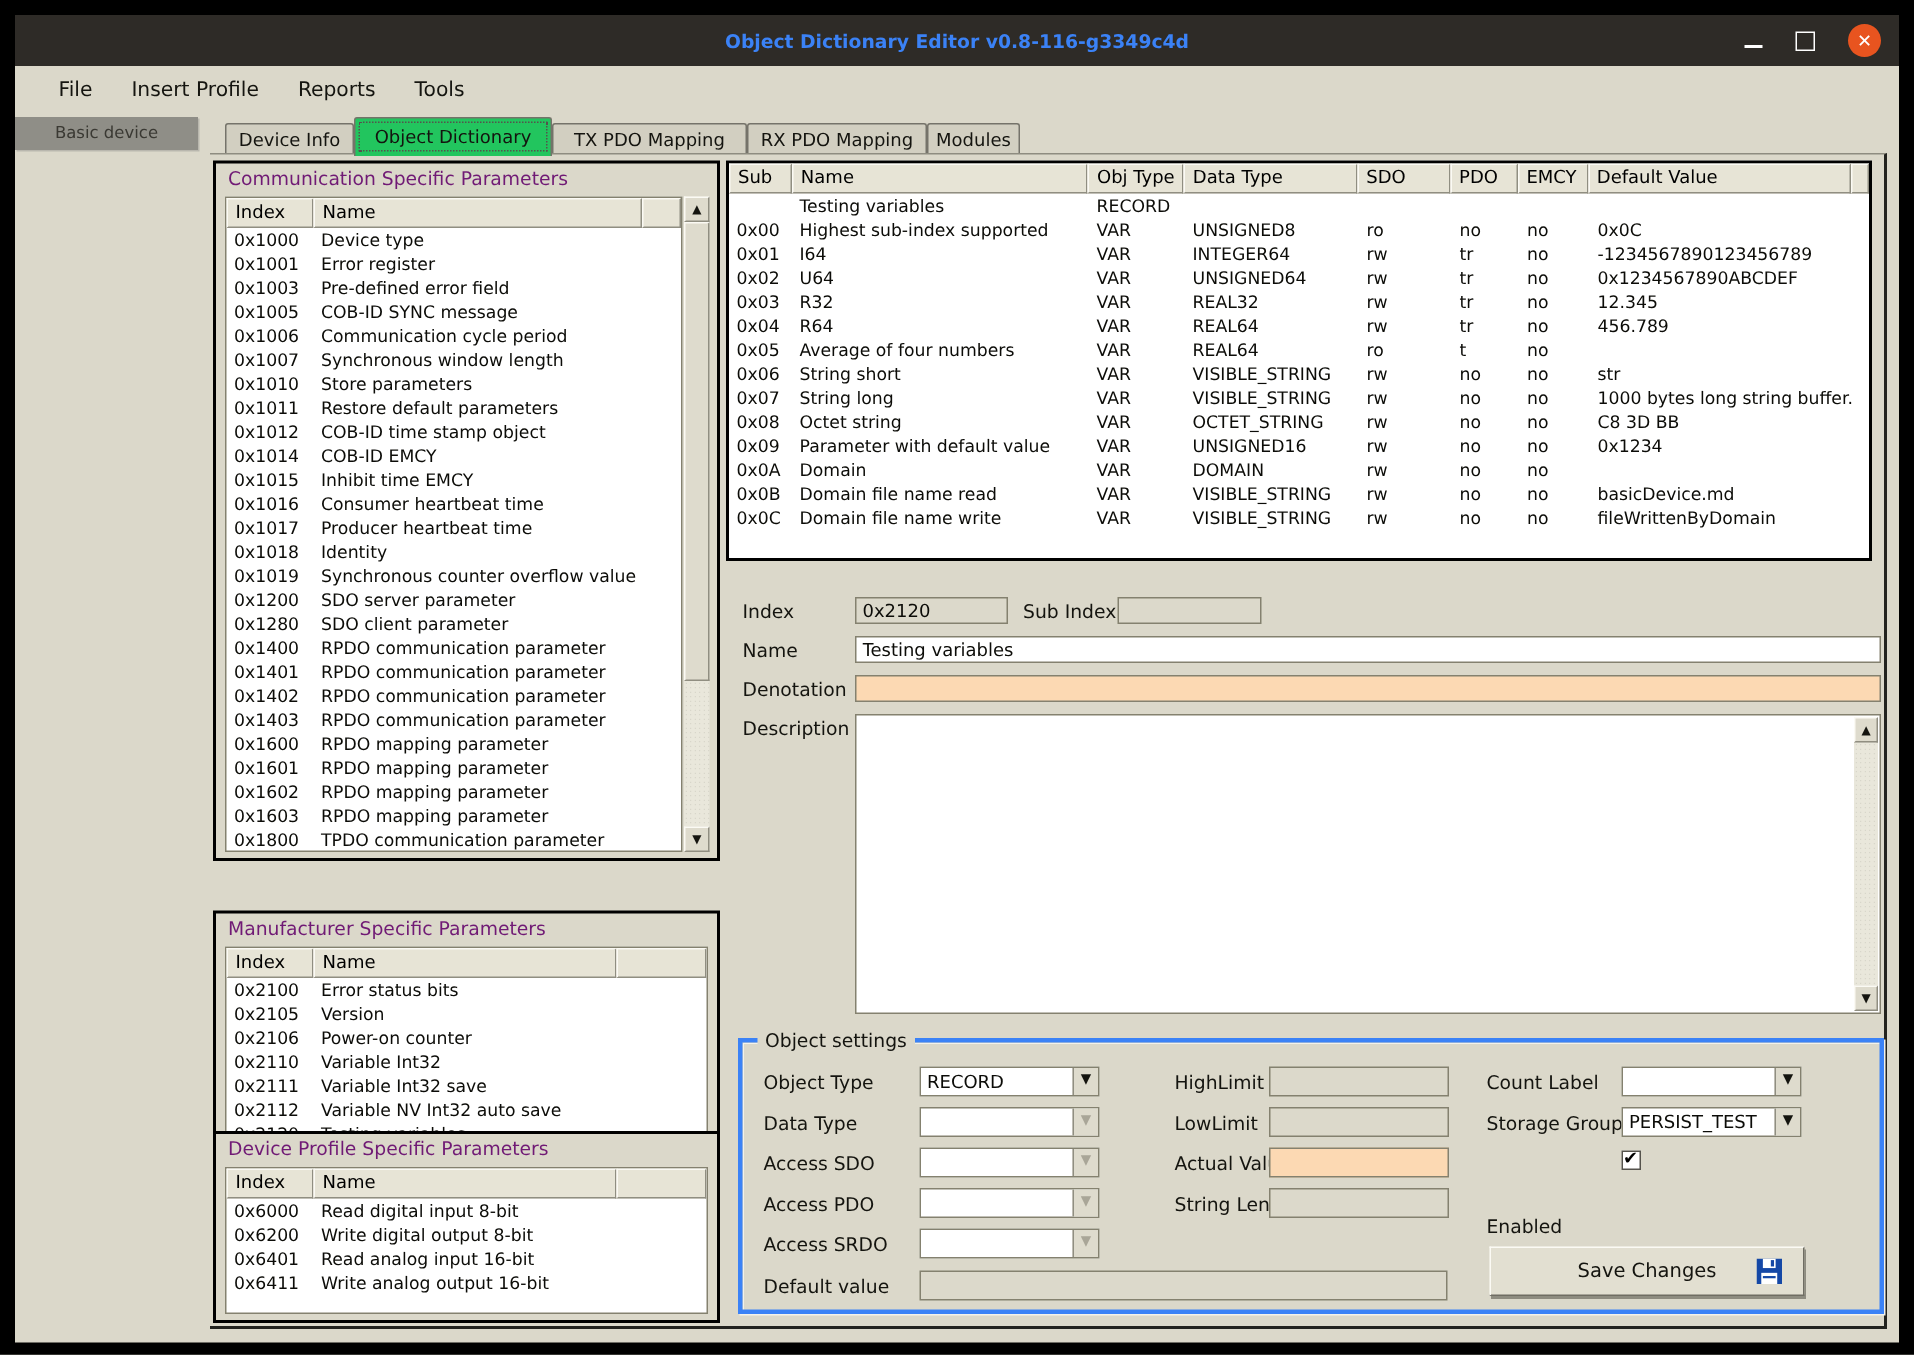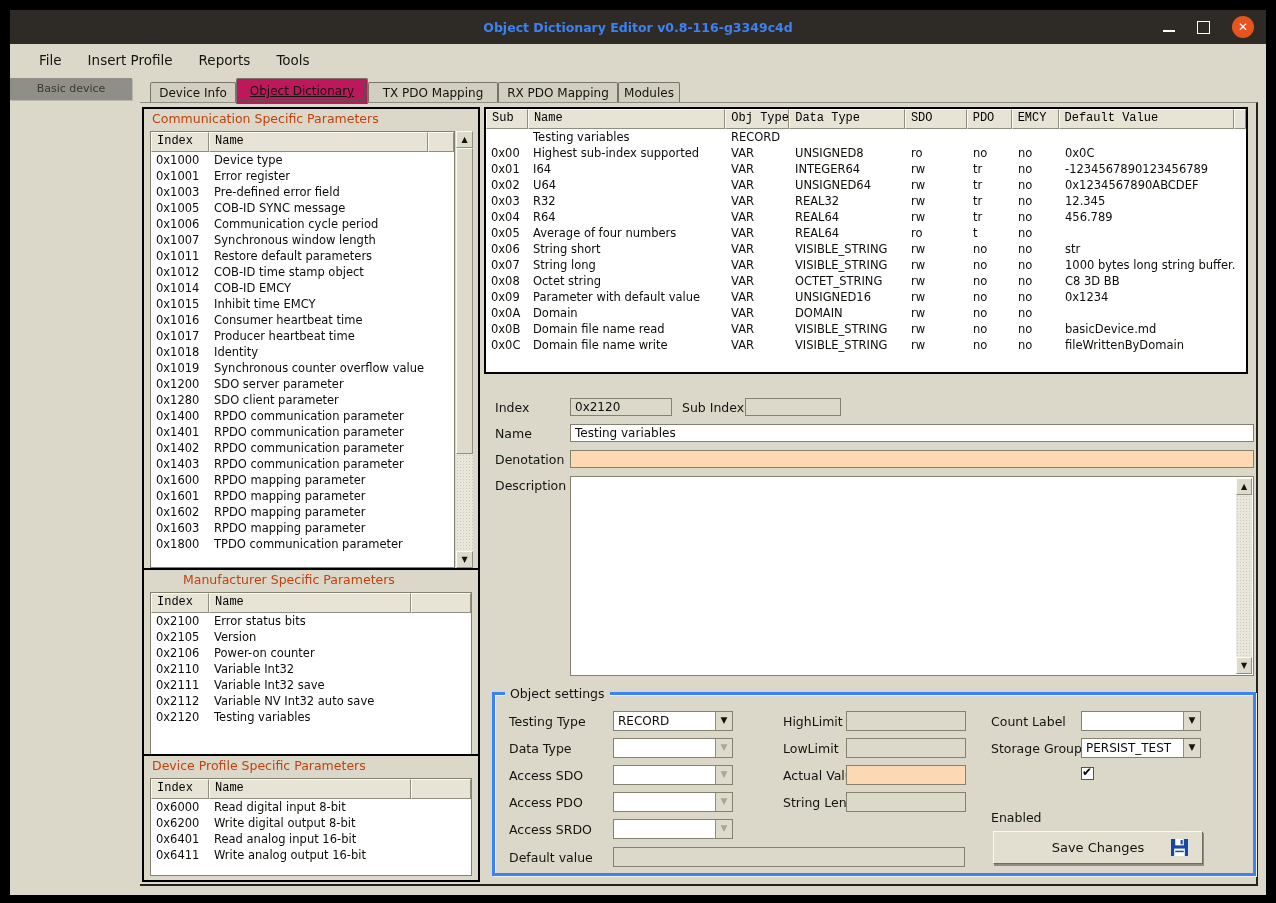--- a/index.html
+++ b/index.html
@@ -18,29 +18,29 @@
   
   #main{position:absolute;left:0;top:66px;width:1256px;height:819px;}
   #sidebar{position:absolute;left:0;top:0;width:130px;height:100%;}
   #device-tab{position:absolute;left:0;top:2px;width:122px;height:22px;background:#8f8e87;
     color:#3a3933;font-size:11px;text-align:center;line-height:22px;box-shadow:1px 1px 0 #b9b7ae;}
   #page{position:absolute;left:130px;top:26px;right:8px;bottom:9px;border-top:1px solid #8e8c80;
     border-right:2px solid #22221e;border-bottom:2px solid #22221e;background:#dbd8ca;}
   
   .tab{position:absolute;top:6px;height:20px;line-height:20px;text-align:center;font-size:12px;color:#14140f;
     background:#d2cfc1;border:1px solid #75736a;border-bottom:none;border-radius:2px 2px 0 0;}
-  .tab.selected{top:2px;height:25px;line-height:24px;background:#be185d;outline:1px dotted #55534c;outline-offset:-4px;z-index:3;text-decoration:underline;}
+  .tab.selected{top:2px;height:25px;line-height:24px;background:#22c55e;outline:1px dotted #55534c;outline-offset:-4px;z-index:3;}
   
   .lframe{position:absolute;border:2px solid #000;background:#dbd8ca;box-sizing:border-box;}
-  .lframe .ltitle{height:20px;line-height:20px;padding-left:8px;font-size:12.5px;color:#c2410c;}
+  .lframe .ltitle{height:20px;line-height:20px;padding-left:8px;font-size:12.5px;color:#701a75;}
   .tablebox{position:absolute;left:6px;right:6px;top:22px;bottom:4px;background:#fff;
     border:1px solid #84816f;overflow:hidden;}
   .thead{display:flex;height:20px;}
   .hcell{background:#e7e4d6;border:1px solid;border-color:#fbfaf4 #908e81 #908e81 #fbfaf4;
-    box-sizing:border-box;font-size:12px;line-height:17px;padding:0 5px;overflow:hidden;white-space:nowrap;font-family:Liberation Mono, monospace;}
+    box-sizing:border-box;font-size:12px;line-height:17px;padding:0 5px;overflow:hidden;white-space:nowrap;}
   .trow{display:flex;height:16px;}
   .tcell{font-size:11.5px;line-height:16px;padding:0 5px;box-sizing:border-box;color:#0c0c08;
     overflow:hidden;white-space:nowrap;}
   .ptable .c0{width:58px;} .ptable .c1{flex:1;} .ptable .c2{width:26px;}
   .pwide .c2{width:60px;}
   
   .sbar{position:absolute;top:0;right:0;width:17px;bottom:0;display:flex;flex-direction:column;background:#e9e7db;}
   .sb-btn{height:17px;background:#dedbcd;border:1px solid;border-color:#fbfaf4 #908e81 #908e81 #fbfaf4;
     box-sizing:border-box;text-align:center;font-size:8px;line-height:15px;color:#14140f;}
   .sb-thumb{background:#dedbcd;border:1px solid;border-color:#fbfaf4 #908e81 #908e81 #fbfaf4;box-sizing:border-box;}
@@ -141,20 +141,24 @@
             </div>
             <div class="trow">
               <div class="tcell c0">0x1006</div>
               <div class="tcell c1">Communication cycle period</div>
             </div>
             <div class="trow">
               <div class="tcell c0">0x1007</div>
               <div class="tcell c1">Synchronous window length</div>
             </div>
             <div class="trow">
+              <div class="tcell c0">0x1010</div>
+              <div class="tcell c1">Store parameters</div>
+            </div>
+            <div class="trow">
               <div class="tcell c0">0x1011</div>
               <div class="tcell c1">Restore default parameters</div>
             </div>
             <div class="trow">
               <div class="tcell c0">0x1012</div>
               <div class="tcell c1">COB-ID time stamp object</div>
             </div>
             <div class="trow">
               <div class="tcell c0">0x1014</div>
               <div class="tcell c1">COB-ID EMCY</div>
@@ -226,21 +230,21 @@
           </div>
       </div>
       <div class="sbar" style="top:22px;bottom:4px;right:5px;">
         <div class="sb-btn">▲</div>
         <div class="sb-thumb" style="height:306px;"></div>
         <div class="sb-track"></div>
         <div class="sb-btn">▼</div>
       </div>
     </div>
 
-    <div class="lframe" style="left:132px;top:492px;width:338px;height:197px;padding-left:31px;">
+    <div class="lframe" style="left:132px;top:531px;width:338px;height:197px;">
       <div class="ltitle">Manufacturer Specific Parameters</div>
       <div class="tablebox">
         <div class="thead ptable pwide">
             <div class="hcell c0">Index</div>
             <div class="hcell c1">Name</div>
             <div class="hcell c2"></div>
           </div>
         <div class="ptable pwide">
             <div class="trow">
               <div class="tcell c0">0x2100</div>
@@ -475,21 +479,21 @@
       <div class="sbar" style="width:16px;">
         <div class="sb-btn">▲</div>
         <div class="sb-track"></div>
         <div class="sb-btn">▼</div>
       </div>
     </div>
 
     <div id="settings">
       <div id="settings-title">Object settings</div>
 
-      <div class="slabel" style="left:14px;top:19px;">Testing Type</div>
+      <div class="slabel" style="left:14px;top:19px;">Object Type</div>
       <div class="combo" style="left:118px;top:16px;">
         <div class="cval">RECORD</div>
         <div class="cbtn">▼</div>
       </div>
 
       <div class="slabel" style="left:14px;top:46px;">Data Type</div>
       <div class="combo disabled" style="left:118px;top:43px;">
         <div class="cval"></div>
         <div class="cbtn">▼</div>
       </div>

